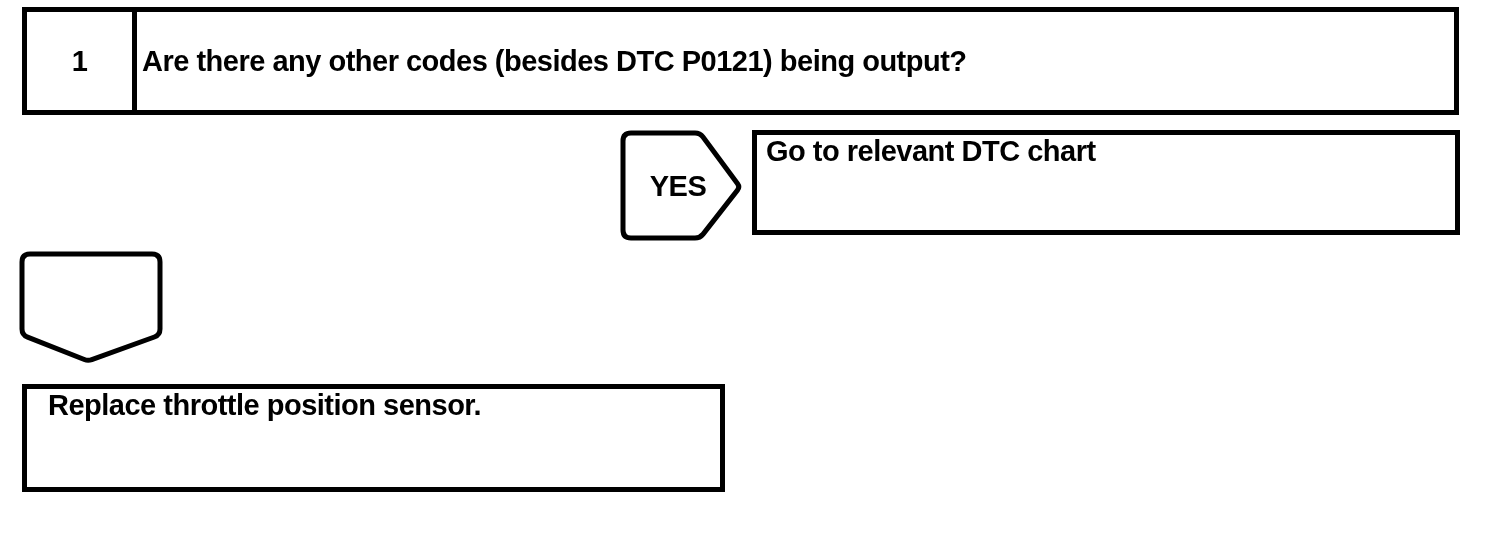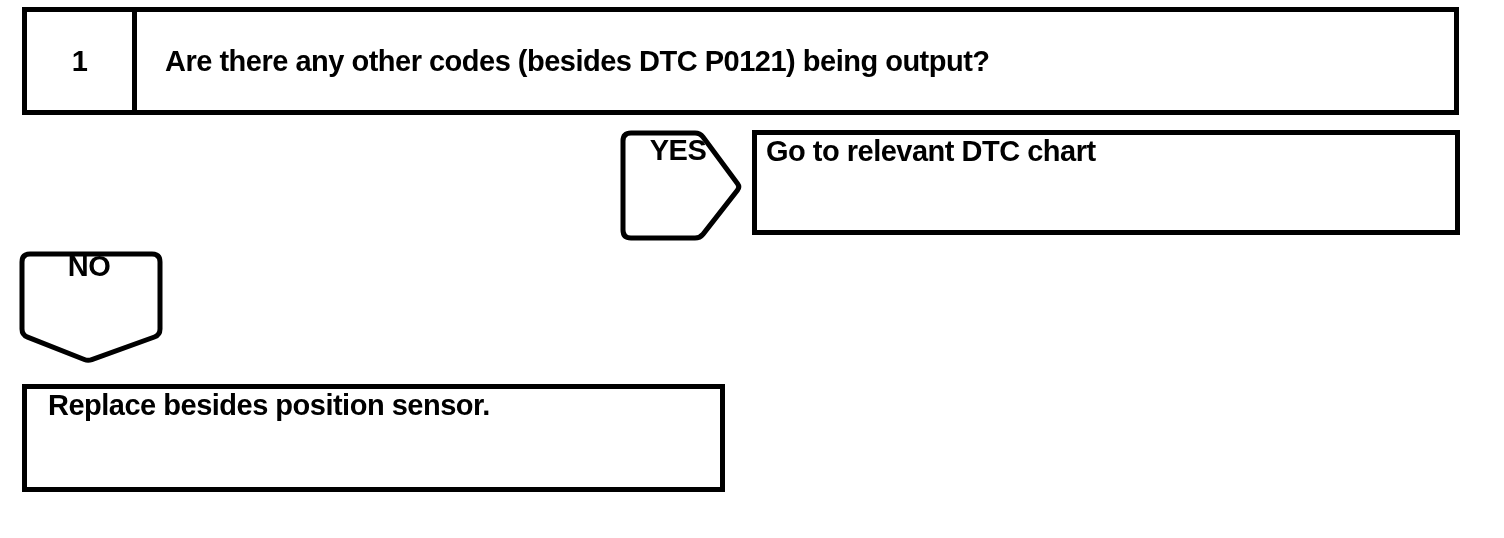--- a/index.html
+++ b/index.html
@@ -41,21 +41,21 @@
     flex: 0 0 110px;
     border-right: 5px solid var(--ink);
     display: flex;
     align-items: center;
     justify-content: center;
   }
   .q-text {
     flex: 1;
     display: flex;
     align-items: center;
-    padding-left: 28px;
+    padding-left: 5px;
   }
   
   .action-box {
     position: absolute;
     border: 5px solid var(--ink);
     background: var(--paper);
     display: flex;
   }
   .yes-box {
     left: 752px; top: 130px;
@@ -73,20 +73,21 @@
   .no-svg  { left: 17px;  top: 249px; }
   .tag-shape {
     fill: var(--paper);
     stroke: var(--ink);
     stroke-width: 5px;
     stroke-linejoin: round;
   }
   .tag-label {
     position: absolute;
     display: flex;
+    align-items: center;
     justify-content: center;
   }
   .yes-label { left: 628px; top: 134px; width: 100px; height: 104px; }
   .no-label  { left: 22px;  top: 250px; width: 134px; height: 84px; }
 </style>
 </head>
 <body>
 
 <div class="canvas">
 
@@ -108,21 +109,18 @@
 
   <div class="action-box yes-box">
     <span class="bold-txt">Go to relevant DTC chart</span>
   </div>
 
   <svg class="tag-svg no-svg" width="150" height="118" viewBox="0 0 150 118">
     <path class="tag-shape" d="M 13,5 L 135,5 Q 143,5 143,13 L 143,80 Q 143,86 137.4,88
              L 74.8,110.6 Q 71,112 67.3,110.5 L 10.6,88.2 Q 5,86 5,80
              L 5,13 Q 5,5 13,5 Z"></path>
   </svg>
-  <div class="tag-label no-label">
-    <span class="bold-txt">NO</span>
-  </div>
 
   <div class="action-box no-box">
-    <span class="bold-txt">Replace besides position sensor.</span>
+    <span class="bold-txt">Replace throttle position sensor.</span>
   </div>
 
 </div>
 
 </body></html>

